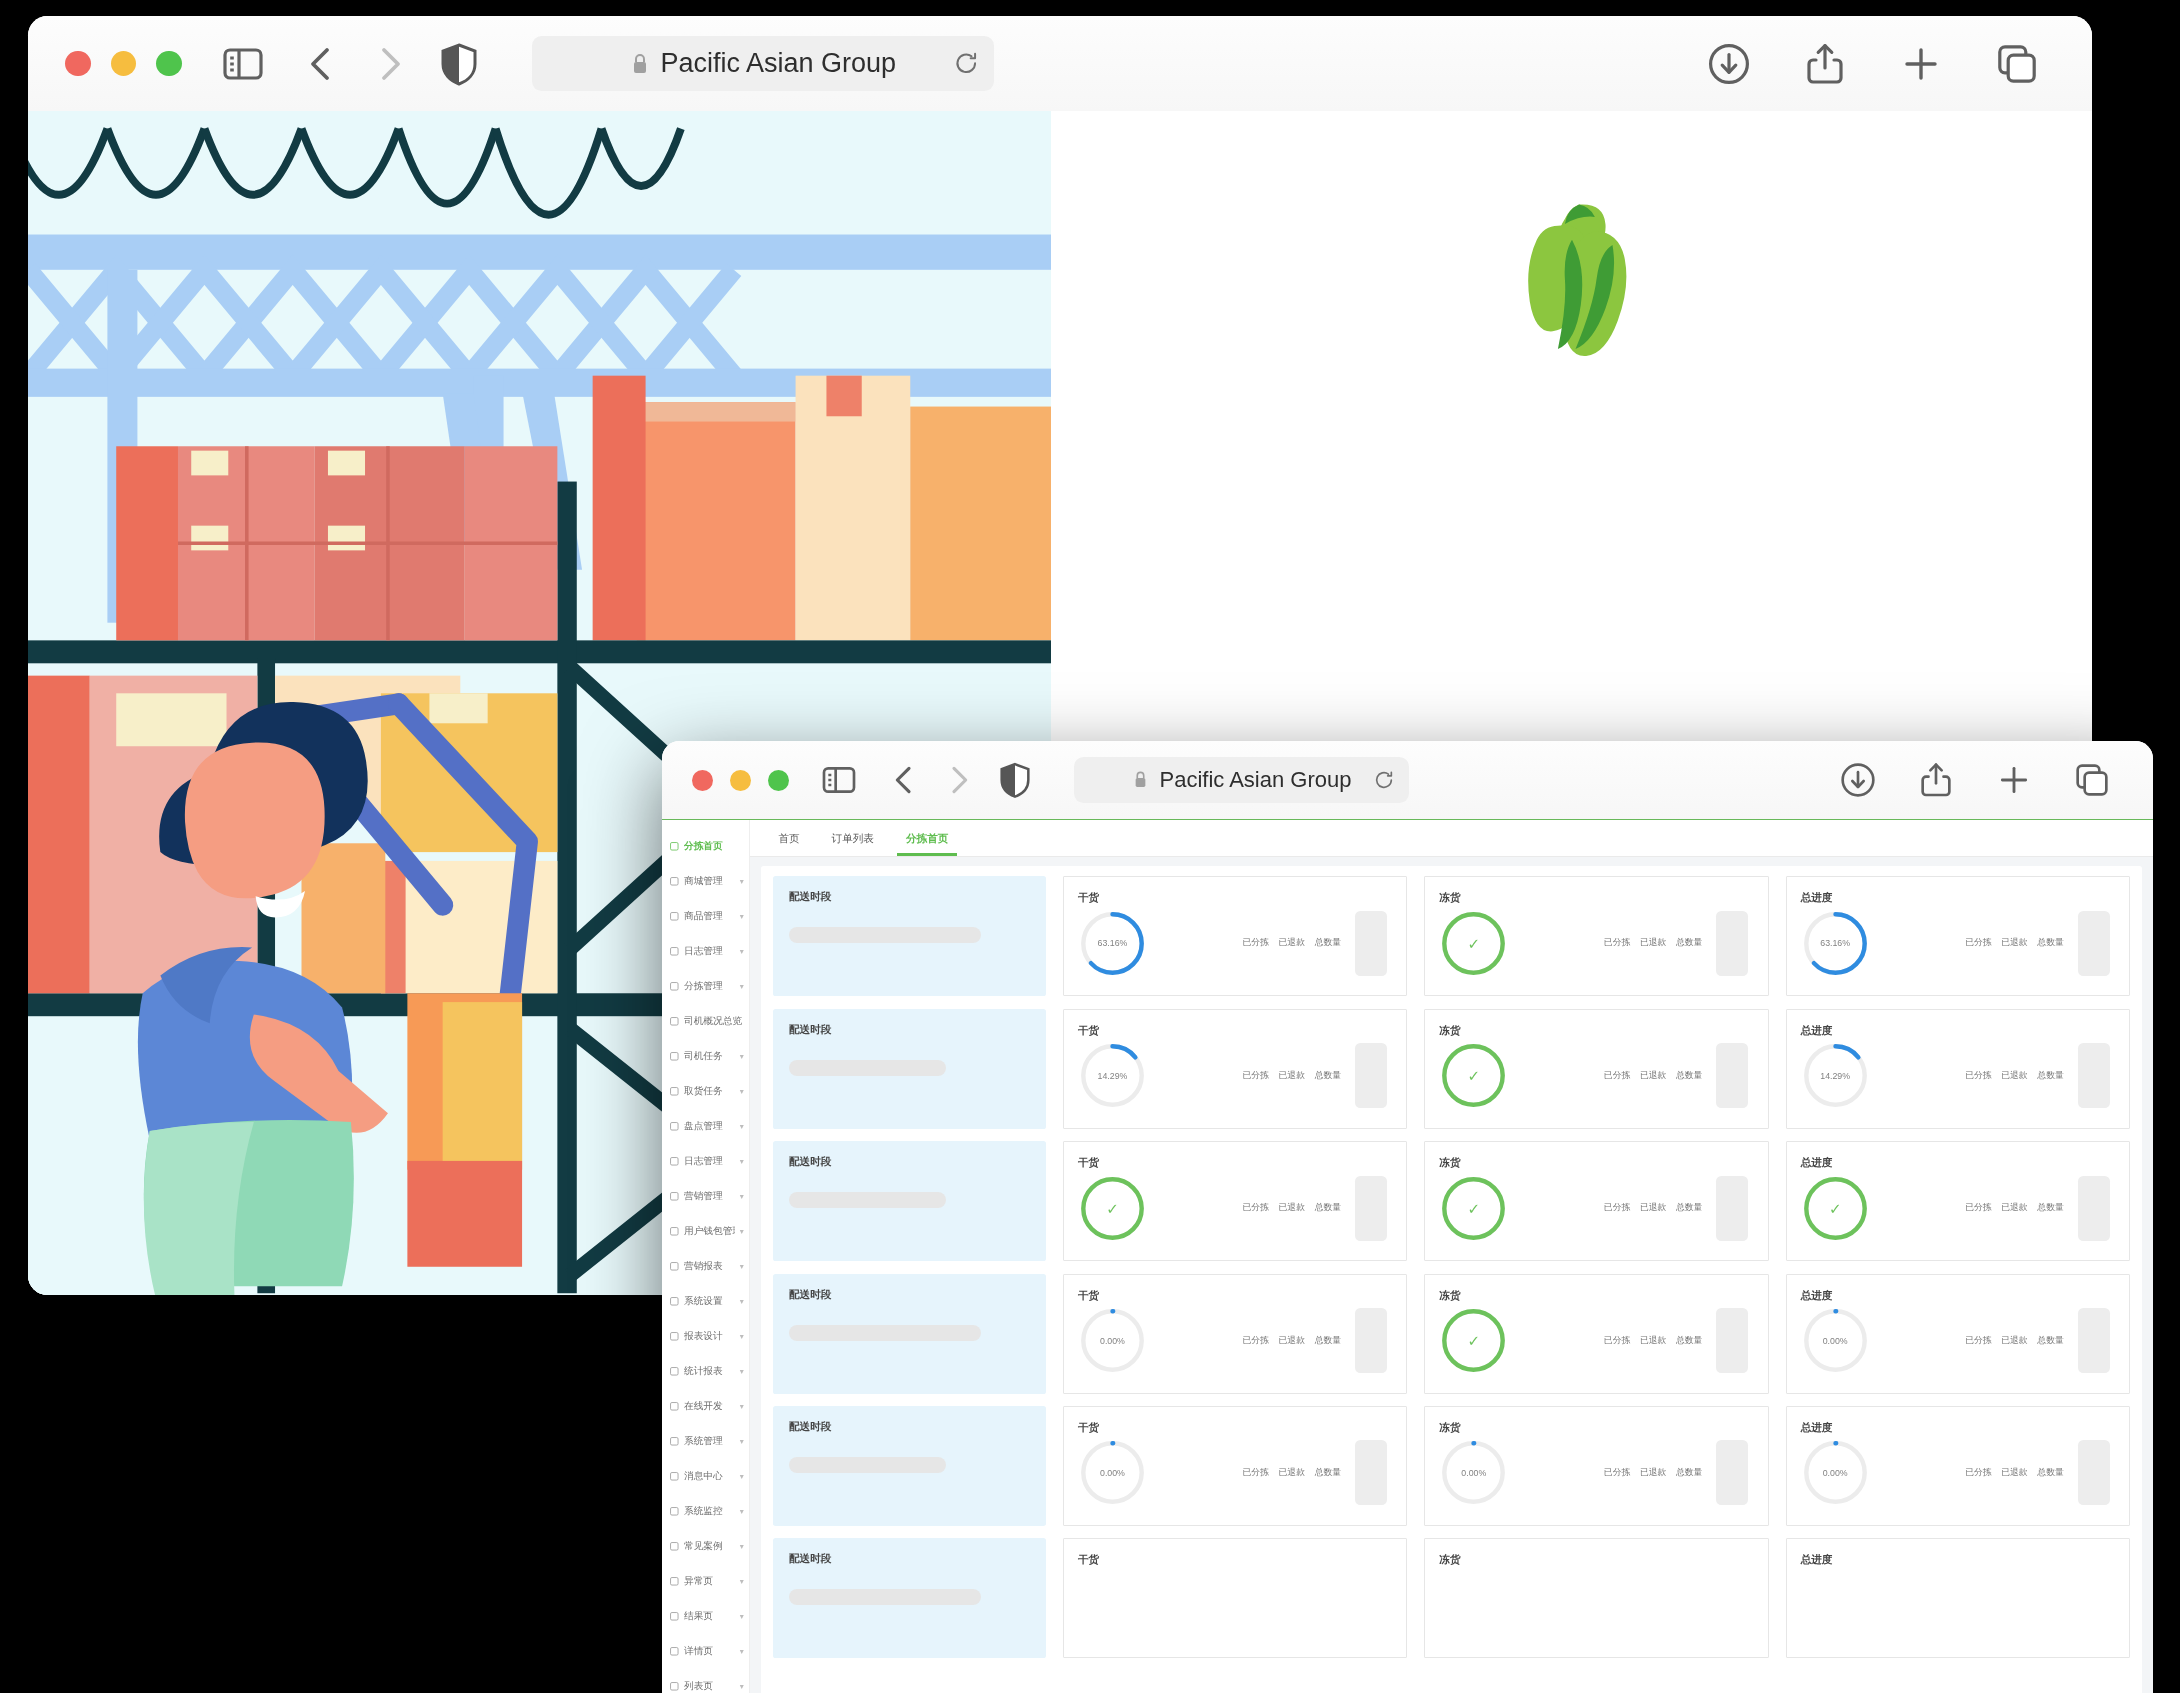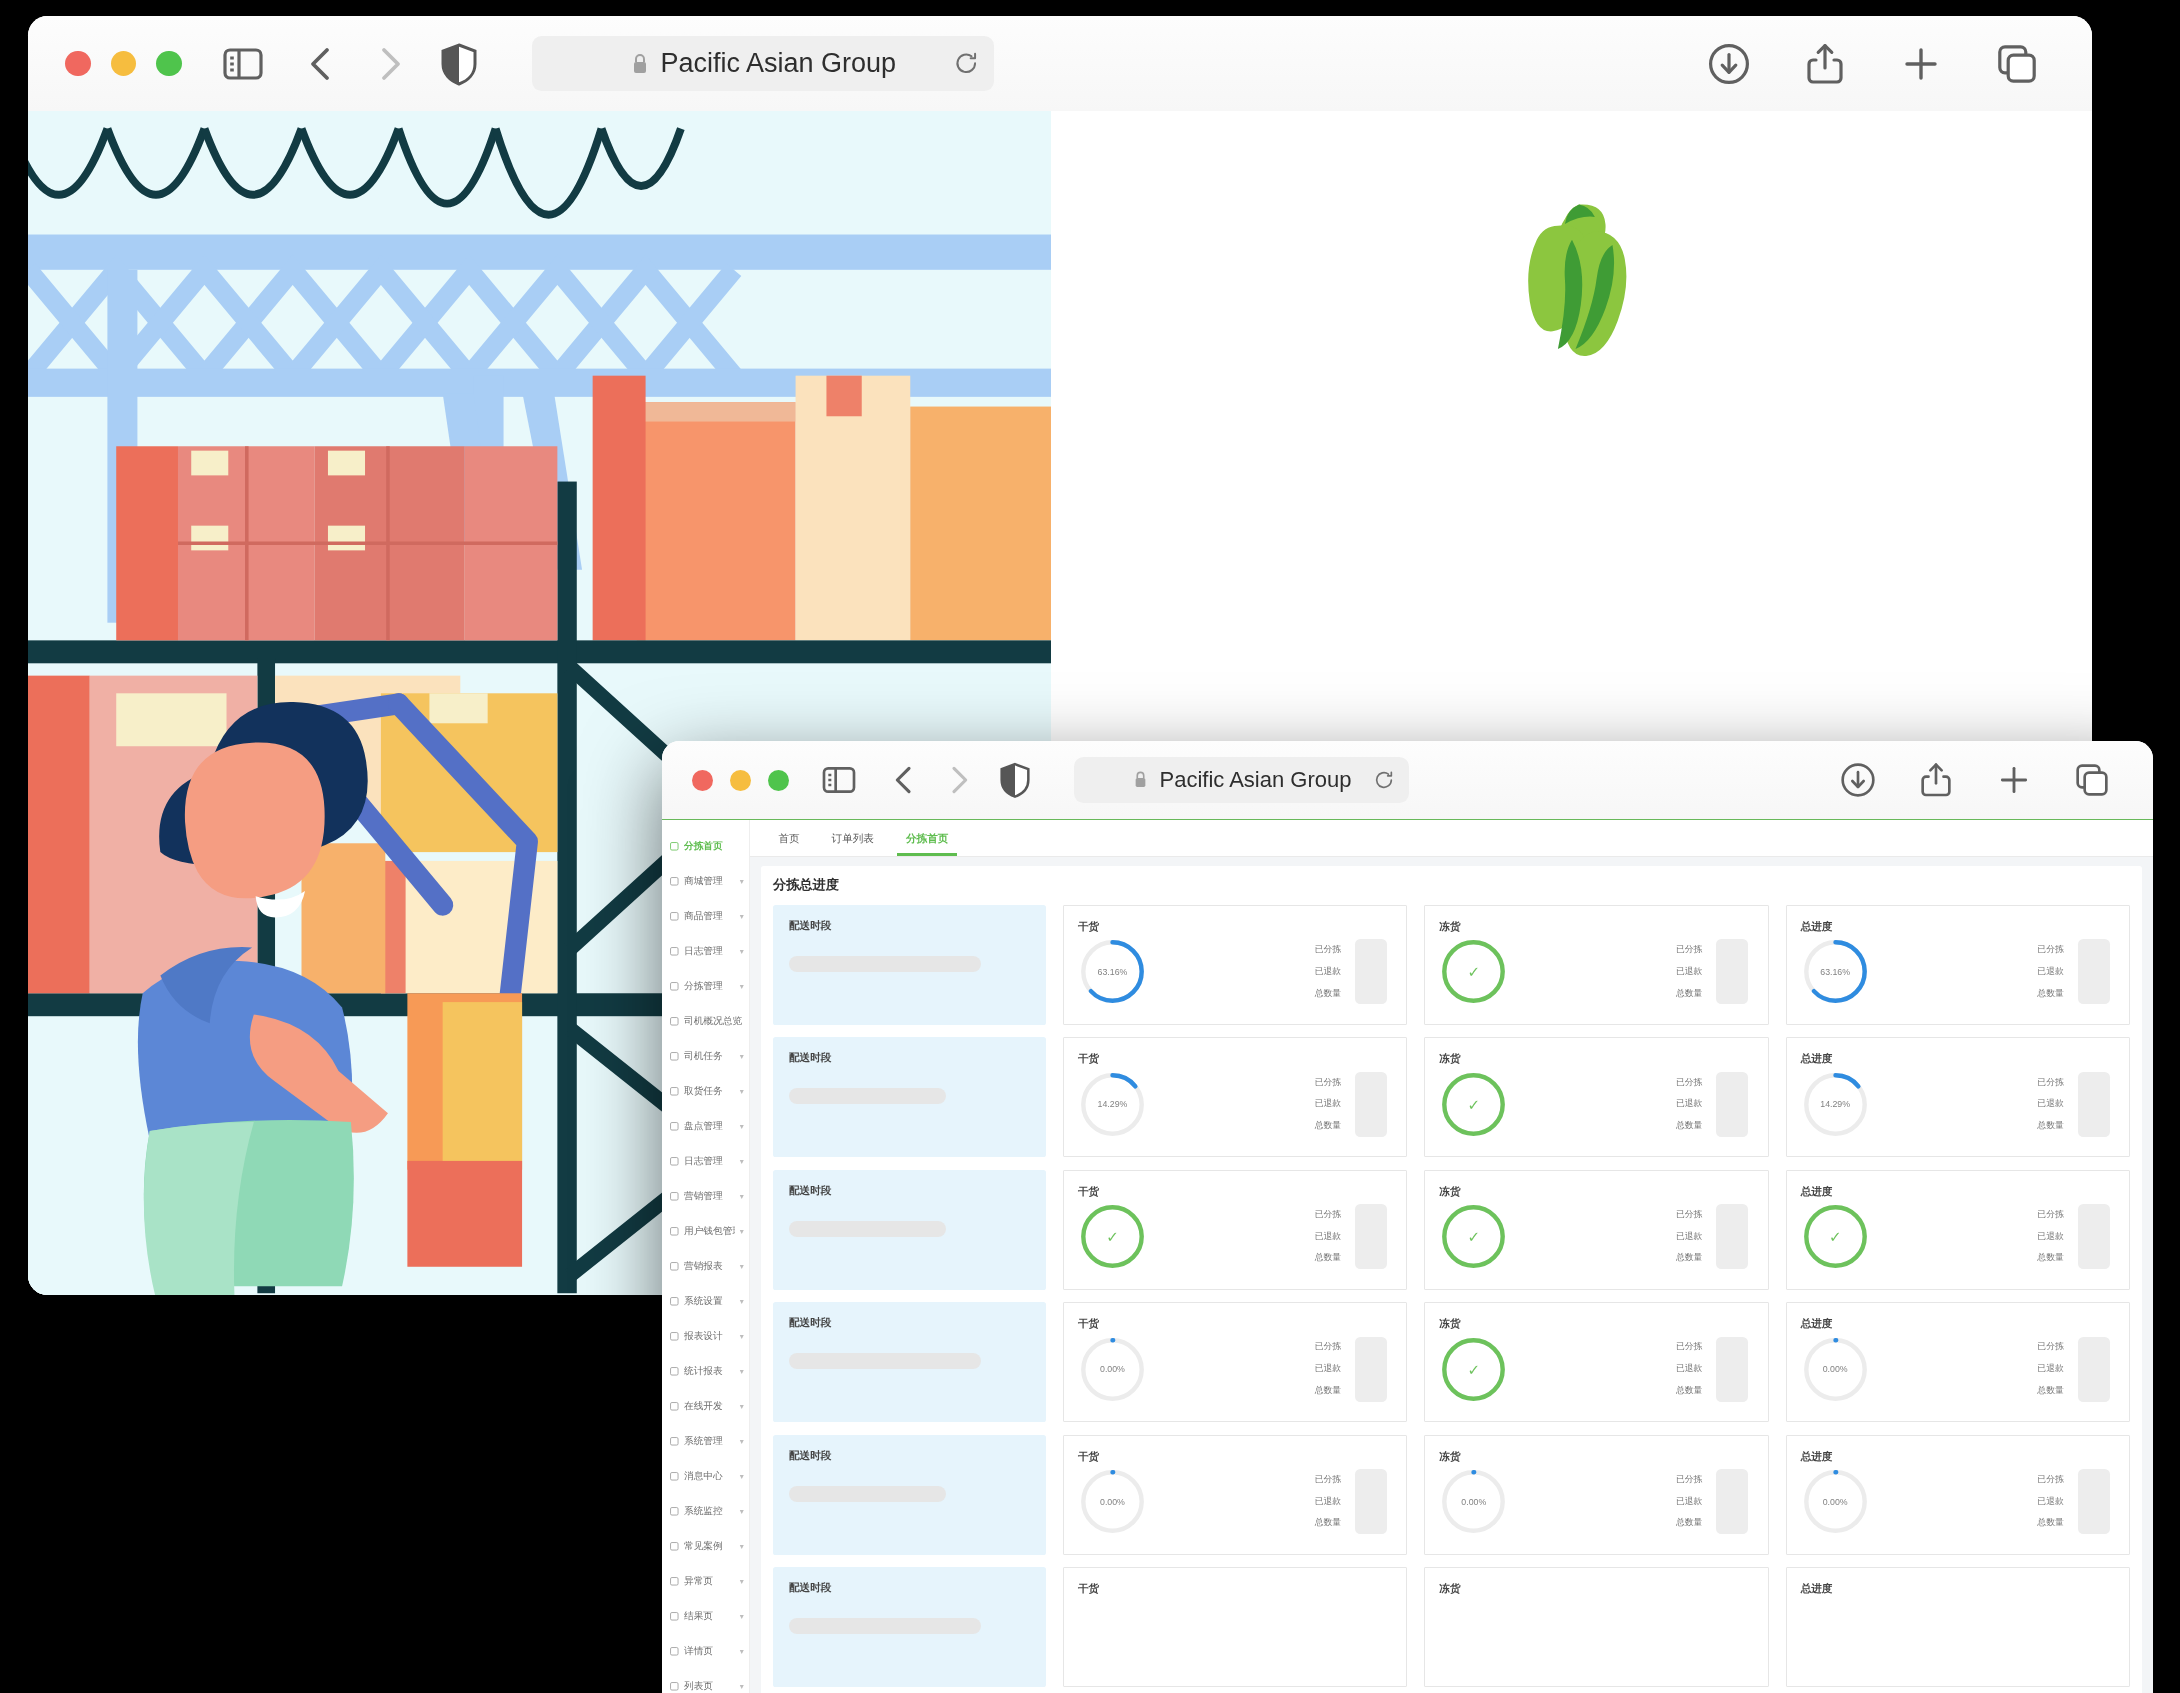--- a/index.html
+++ b/index.html
@@ -139,21 +139,21 @@
   .ring svg { width: 100%; height: 100%; transform: rotate(-90deg); }
   .ring-label {
     position: absolute; inset: 0; display: flex; align-items: center; justify-content: center;
     font-size: 8.8px; color: #828282;
   }
   .ring-check {
     position: absolute; inset: 0; display: flex; align-items: center; justify-content: center;
     color: #6dc25c; font-size: 15px; line-height: 1;
   }
   .stats { display: flex; align-items: center; gap: 14px; margin-left: auto; padding-right: 5.3px;}
-  .stat-names { display: flex; flex-direction: column; gap: 9.7px; }
+  .stat-names { display: flex; flex-direction: row; gap: 9.7px; }
   .stat-name { font-size: 8.8px; color: #747474; white-space: nowrap; }
   .stat-skel { width: 32px; height: 65px; border-radius: 5.3px; background: #ededed; }
 </style>
 </head>
 <body>
 
 <div class="stage">
 
   <div class="window win-back">
     <div class="toolbar">
@@ -657,21 +657,20 @@
           </div>
         </nav>
       <div class="main-col">
         <div class="tabstrip" id="tabstrip">
             <div class="tab">首页</div>
             <div class="tab">订单列表</div>
             <div class="tab active">分拣首页</div>
           </div>
         <div class="content">
           <div class="panel">
-            <div class="panel-title">分拣总进度</div>
             <div id="rows">
                 <div class="prow">
                   <div class="slot-card">
                     <div class="slot-title">配送时段</div>
                     <div class="skel w-a"></div>
                   </div>
                   <div class="metric-card">
                     <div class="metric-title">干货</div>
                     <div class="metric-body">
          <div class="ring">

